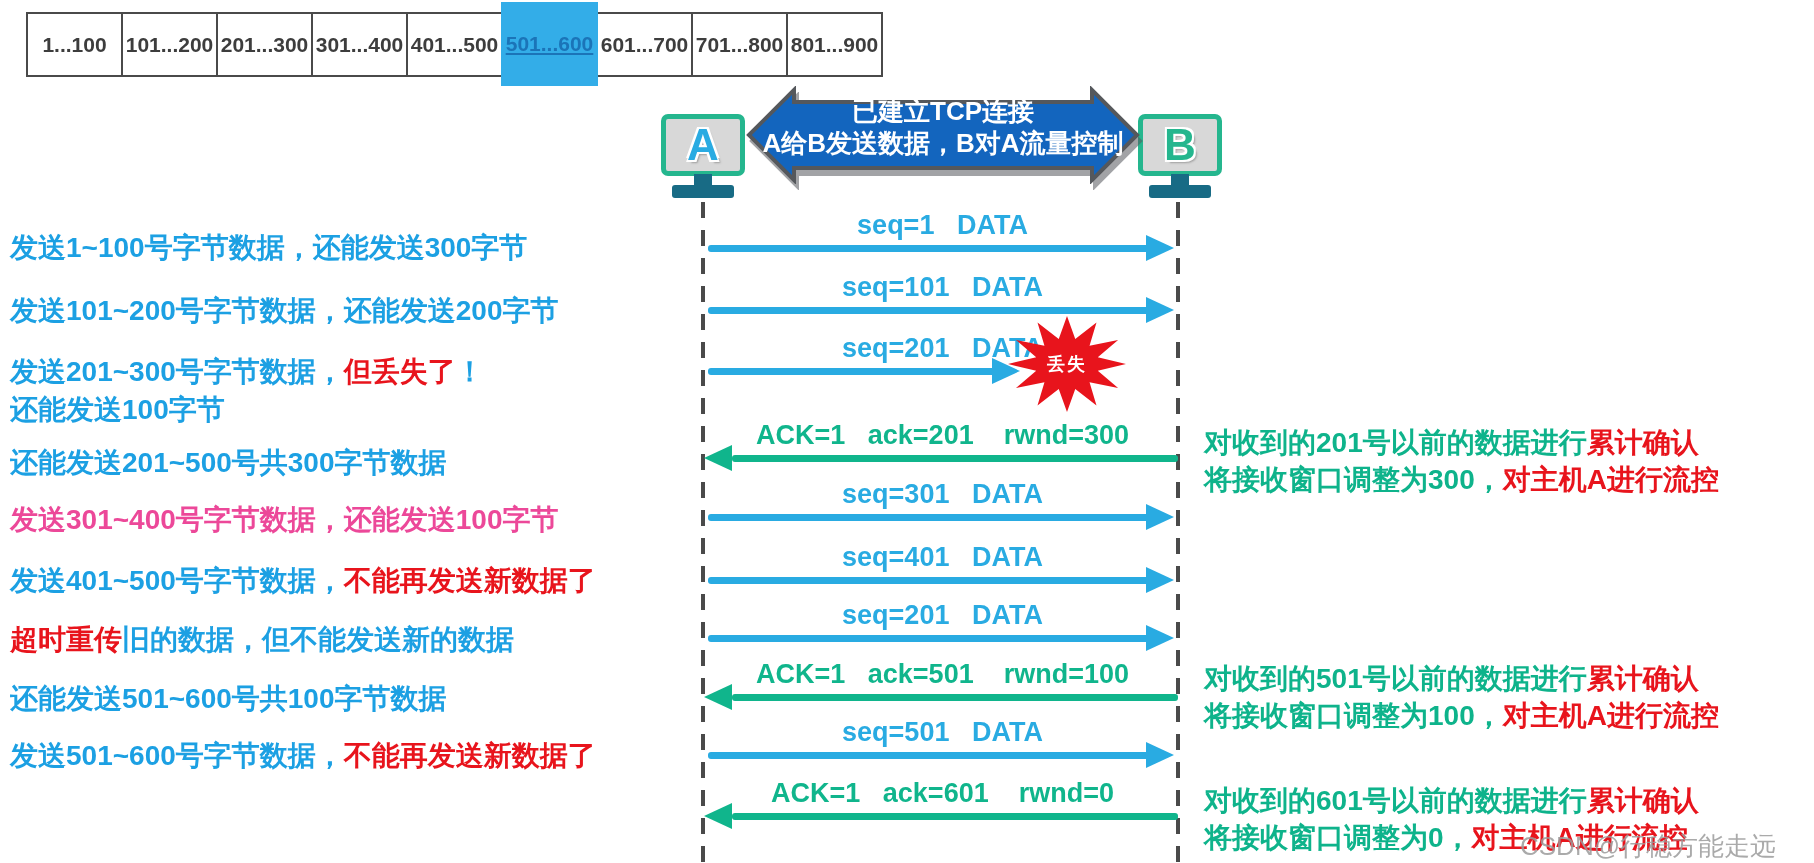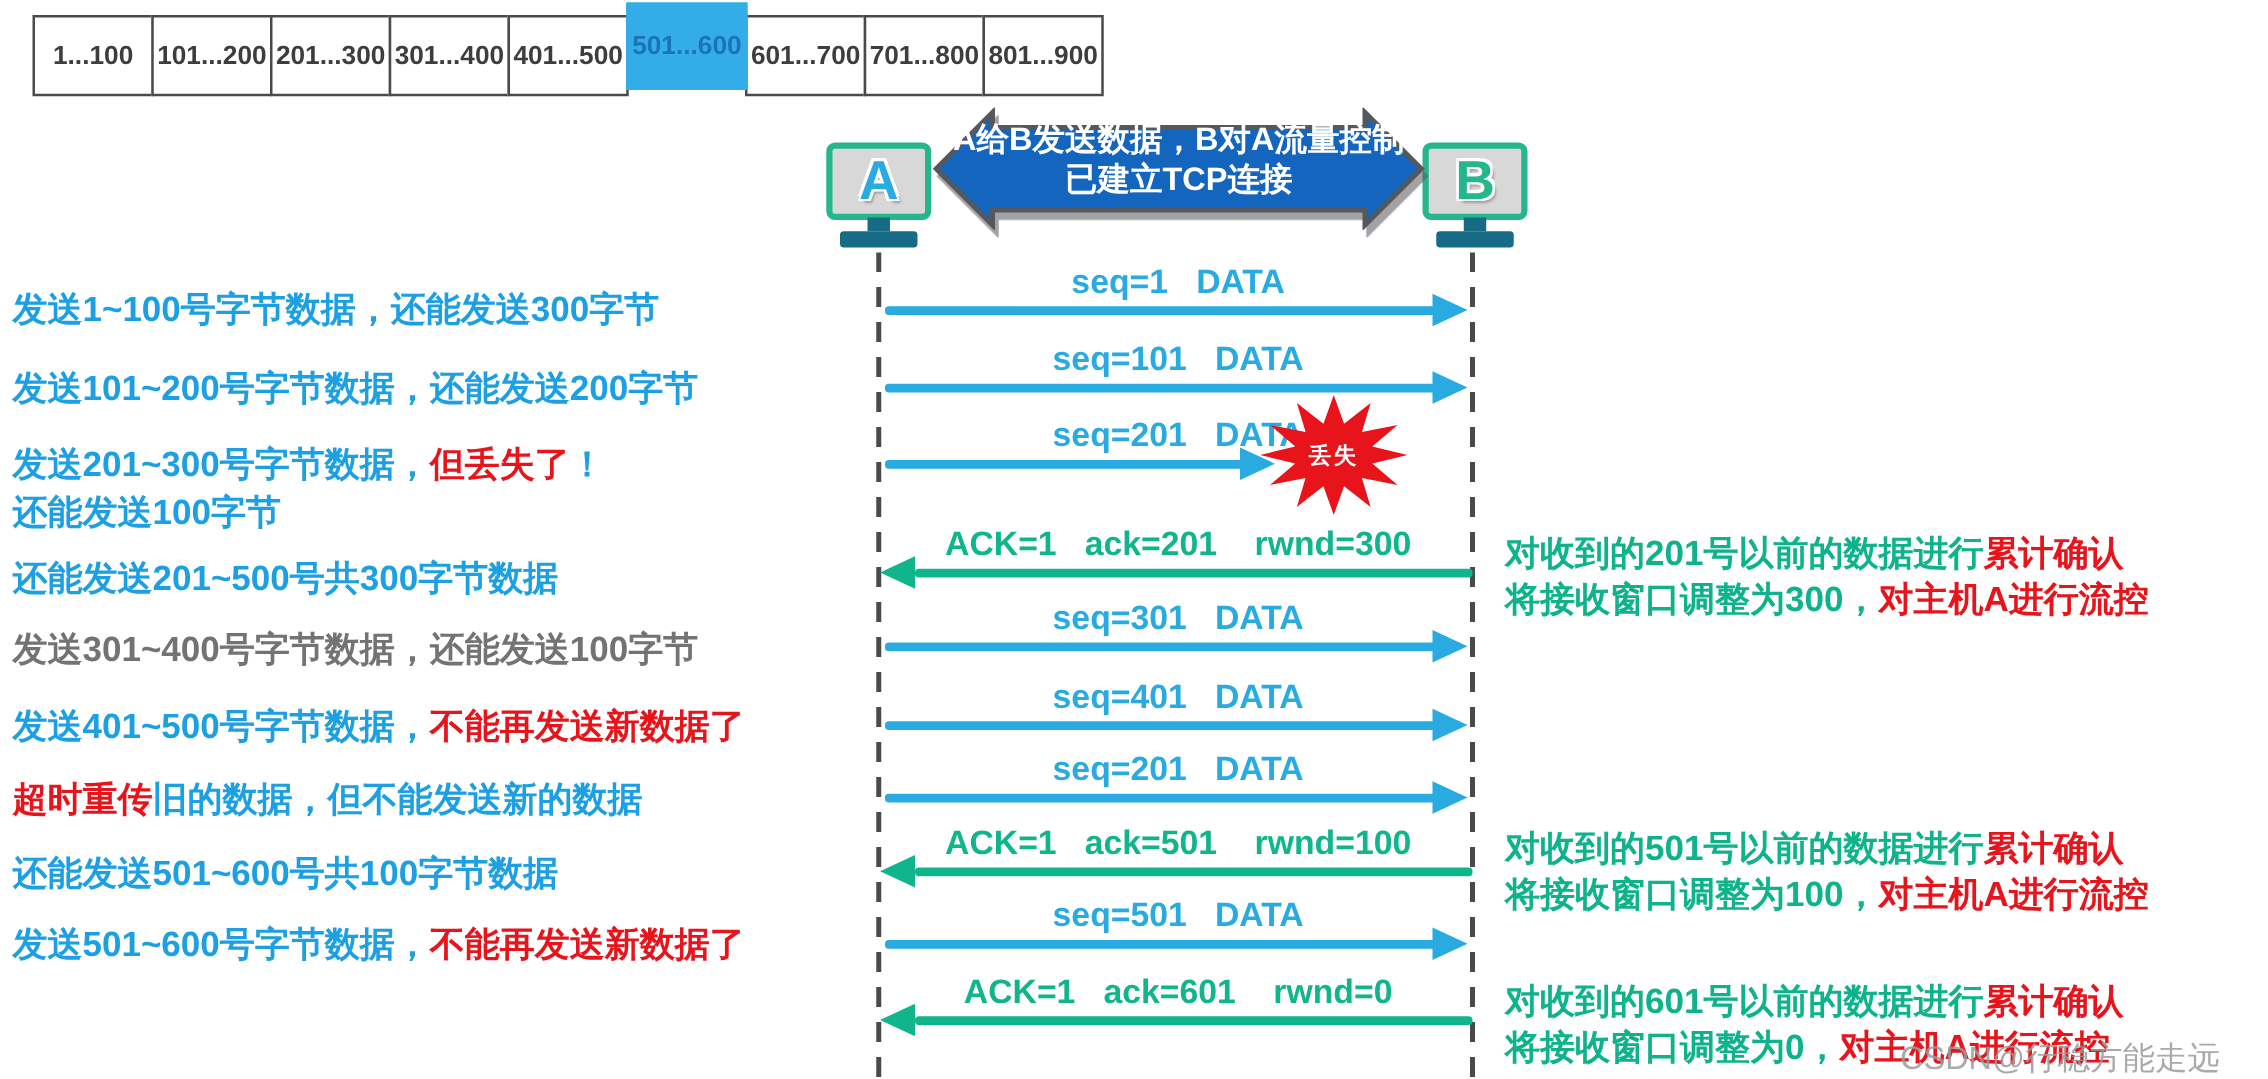--- a/index.html
+++ b/index.html
@@ -6,21 +6,21 @@
   #stage{position:relative;width:1814px;height:863px;background:#ffffff;overflow:hidden;
          font-family:"Liberation Sans","DejaVu Sans",sans-serif;font-weight:bold;}
 
   
   #byte-table{position:absolute;left:10px;top:12px;display:flex;align-items:flex-start;}
   #byte-table .cell{box-sizing:border-box;width:97px;height:65px;border:2px solid var(--table_border);
       margin-left:-2px;display:flex;align-items:center;justify-content:center;
       font-size:21px;color:var(--table_text);background:#fff;white-space:nowrap;}
   #byte-table .cell:first-child{margin-left:16px;}
   #byte-table .cell.hl{background:var(--highlight_fill);border-color:var(--highlight_fill);
-      color:var(--highlight_text);height:70px;margin-top:-10px;position:relative;z-index:2;}
+      color:var(--highlight_text);height:84px;margin-top:-10px;position:relative;z-index:2;text-decoration:underline;}
 
   
   .monitor{position:absolute;box-sizing:border-box;width:84px;height:62px;
       border:5px solid var(--monitor_green);border-radius:7px;background:var(--monitor_screen);
       display:flex;align-items:center;justify-content:center;}
   .monitor .letter{font-size:44px;line-height:1;
       text-shadow:-2px -2px 0 #fff,2px -2px 0 #fff,-2px 2px 0 #fff,2px 2px 0 #fff,3px 3px 2px rgba(120,120,120,.6);}
   .stand-neck{position:absolute;width:18px;height:11px;background:var(--stand_teal);}
   .stand-base{position:absolute;width:62px;height:13px;background:var(--stand_teal);border-radius:3px;}
 
@@ -90,22 +90,22 @@
   </div>
   <div class="stand-neck" style="left:1171px;top:174px;"></div>
   <div class="stand-base" style="left:1149px;top:185px;"></div>
 
   <div id="banner">
     <svg width="394" height="98" viewBox="0 0 394 98">
       <polygon class="banner-poly" points="3,49 48,4 48,16 346,16 346,4 391,49 346,94 346,82 48,82 48,94"></polygon>
     </svg>
   </div>
   <div id="banner-text">
+    <div>已建立TCP连接</div>
     <div>A给B发送数据，B对A流量控制</div>
-    <div>已建立TCP连接</div>
   </div>
 
   <div class="lifeline" style="left:701px;"></div>
   <div class="lifeline" style="left:1176px;"></div>
 
   <div id="messages">
       <div class="msg-label data" style="top: 208px;">seq=1   DATA</div>
       <div class="arrow-line data" style="top: 245px;"></div>
       <div class="arrow-head data" style="top: 235px;"></div>
       <div class="msg-label data" style="top: 270px;">seq=101   DATA</div>
@@ -143,21 +143,21 @@
     </svg>
     <div class="burst-label">丢失</div>
   </div>
 
   <div id="left-notes">
       <div class="note" style="top: 230px;"><span style="color: rgb(28, 160, 227); margin-top: 44px;">发送1~100号字节数据，还能发送300字节</span></div>
       <div class="note" style="top: 293px;"><span style="color: rgb(28, 160, 227); text-align: center;">发送101~200号字节数据，还能发送200字节</span></div>
       <div class="note" style="top: 354px;"><span style="color: rgb(28, 160, 227);">发送201~300号字节数据，</span><span style="color: rgb(232, 20, 28);">但丢失了</span><span style="color: rgb(28, 160, 227);">！</span></div>
       <div class="note" style="top: 392px;"><span style="color: rgb(28, 160, 227);">还能发送100字节</span></div>
       <div class="note" style="top: 445px;"><span style="color: rgb(28, 160, 227);">还能发送201~500号共300字节数据</span></div>
-      <div class="note" style="top: 502px;"><span style="color: #737373;">发送301~400号字节数据，还能发送100字节</span></div>
+      <div class="note" style="top: 502px;"><span style="color: #ec4899;">发送301~400号字节数据，还能发送100字节</span></div>
       <div class="note" style="top: 563px;"><span style="color: rgb(28, 160, 227);">发送401~500号字节数据，</span><span style="color: rgb(232, 20, 28);">不能再发送新数据了</span></div>
       <div class="note" style="top: 622px;"><span style="color: rgb(232, 20, 28);">超时重传</span><span style="color: rgb(28, 160, 227);">旧的数据，但不能发送新的数据</span></div>
       <div class="note" style="top: 681px;"><span style="color: rgb(28, 160, 227);">还能发送501~600号共100字节数据</span></div>
       <div class="note" style="top: 738px;"><span style="color: rgb(28, 160, 227);">发送501~600号字节数据，</span><span style="color: rgb(232, 20, 28);">不能再发送新数据了</span></div>
     </div>
   <div id="right-notes">
       <div class="rnote" style="top: 424px;"><div class=""><span style="color: rgb(14, 179, 139);">对收到的201号以前的数据进行</span><span style="color: rgb(232, 20, 28);">累计确认</span></div><div class=""><span style="color: rgb(14, 179, 139);">将接收窗口调整为300，</span><span style="color: rgb(232, 20, 28);">对主机A进行流控</span></div></div>
       <div class="rnote" style="top: 660px;"><div class=""><span style="color: rgb(14, 179, 139);">对收到的501号以前的数据进行</span><span style="color: rgb(232, 20, 28);">累计确认</span></div><div class=""><span style="color: rgb(14, 179, 139);">将接收窗口调整为100，</span><span style="color: rgb(232, 20, 28);">对主机A进行流控</span></div></div>
       <div class="rnote" style="top: 782px;"><div class=""><span style="color: rgb(14, 179, 139);">对收到的601号以前的数据进行</span><span style="color: rgb(232, 20, 28);">累计确认</span></div><div class=""><span style="color: rgb(14, 179, 139);">将接收窗口调整为0，</span><span style="color: rgb(232, 20, 28);">对主机A进行流控</span></div></div>
     </div>

